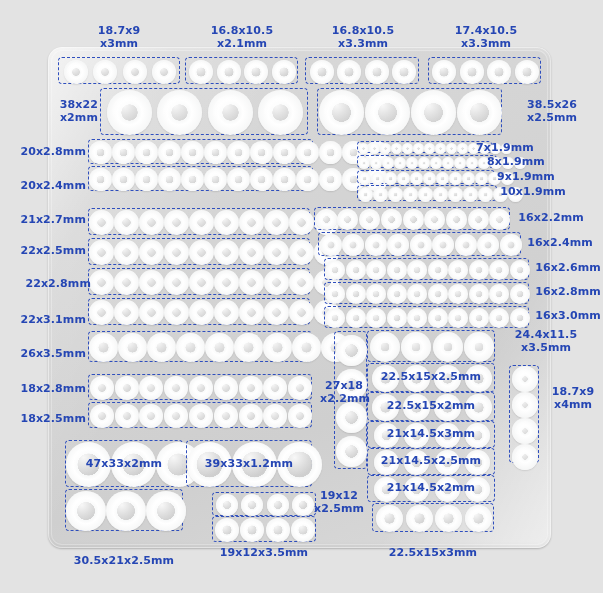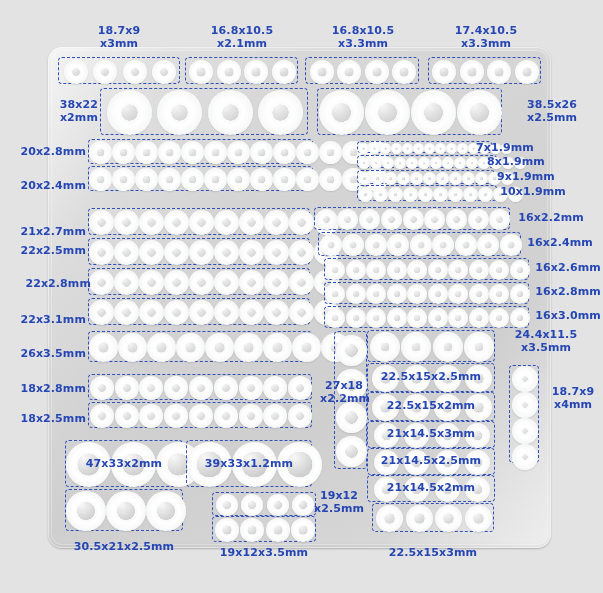--- a/index.html
+++ b/index.html
@@ -516,21 +516,21 @@
       <div class="lab c" style="left: 317px; top: 24px; width: 92px;">16.8x10.5
 x3.3mm</div>
       <div class="lab c" style="left: 440px; top: 24px; width: 92px;">17.4x10.5
 x3.3mm</div>
       <div class="lab r" style="left: 40px; top: 98px; width: 58px;">38x22
 x2mm</div>
       <div class="lab l" style="left: 506px; top: 98px; width: 92px;">38.5x26
 x2.5mm</div>
       <div class="lab r" style="left: 10px; top: 145px; width: 76px;">20x2.8mm</div>
       <div class="lab r" style="left: 10px; top: 179px; width: 76px;">20x2.4mm</div>
-      <div class="lab r" style="left: 10px; top: 225px; width: 76px;">21x2.7mm</div>
+      <div class="lab r" style="left: 10px; top: 213px; width: 76px;">21x2.7mm</div>
       <div class="lab r" style="left: 10px; top: 244px; width: 76px;">22x2.5mm</div>
       <div class="lab r" style="left: 15px; top: 277px; width: 76px;">22x2.8mm</div>
       <div class="lab r" style="left: 10px; top: 313px; width: 76px;">22x3.1mm</div>
       <div class="lab r" style="left: 10px; top: 347px; width: 76px;">26x3.5mm</div>
       <div class="lab r" style="left: 10px; top: 382px; width: 76px;">18x2.8mm</div>
       <div class="lab r" style="left: 10px; top: 412px; width: 76px;">18x2.5mm</div>
       <div class="lab l" style="left: 470px; top: 141px; width: 70px;">7x1.9mm</div>
       <div class="lab l" style="left: 481px; top: 155px; width: 70px;">8x1.9mm</div>
       <div class="lab l" style="left: 491px; top: 170px; width: 70px;">9x1.9mm</div>
       <div class="lab l" style="left: 495px; top: 185px; width: 76px;">10x1.9mm</div>
@@ -545,19 +545,19 @@
 x2.2mm</div>
       <div class="lab c" style="left: 367px; top: 370px; width: 128px;">22.5x15x2.5mm</div>
       <div class="lab c" style="left: 367px; top: 399px; width: 128px;">22.5x15x2mm</div>
       <div class="lab c" style="left: 367px; top: 427px; width: 128px;">21x14.5x3mm</div>
       <div class="lab c" style="left: 367px; top: 454px; width: 128px;">21x14.5x2.5mm</div>
       <div class="lab c" style="left: 367px; top: 481px; width: 128px;">21x14.5x2mm</div>
       <div class="lab l" style="left: 543px; top: 385px; width: 60px;">18.7x9
 x4mm</div>
       <div class="lab c" style="left: 65px; top: 457px; width: 118px;">47x33x2mm</div>
       <div class="lab c" style="left: 186px; top: 457px; width: 126px;">39x33x1.2mm</div>
-      <div class="lab c" style="left: 57px; top: 540px; width: 134px;">30.5x21x2.5mm</div>
+      <div class="lab c" style="left: 57px; top: 554px; width: 134px;">30.5x21x2.5mm</div>
       <div class="lab l" style="left: 312px; top: 489px; width: 54px;">19x12
 x2.5mm</div>
       <div class="lab c" style="left: 206px; top: 546px; width: 116px;">19x12x3.5mm</div>
       <div class="lab c" style="left: 372px; top: 546px; width: 122px;">22.5x15x3mm</div>
     </div>
 </div>
 
 </body></html>

